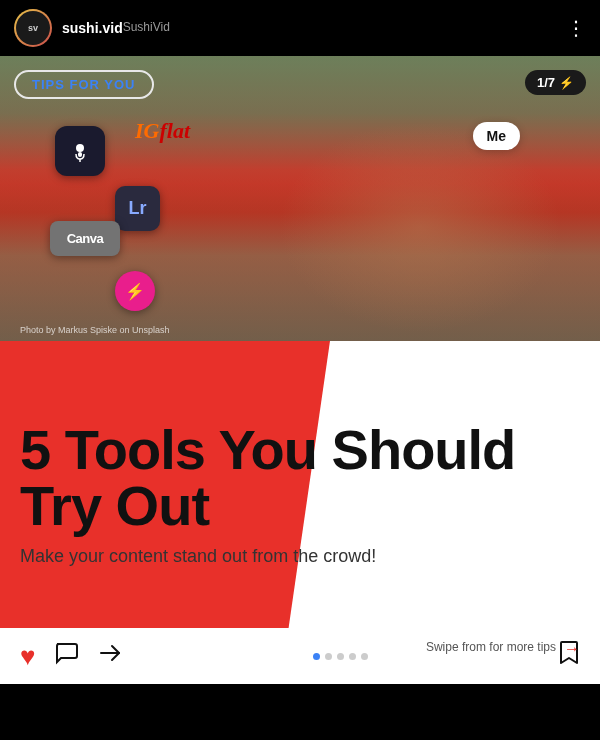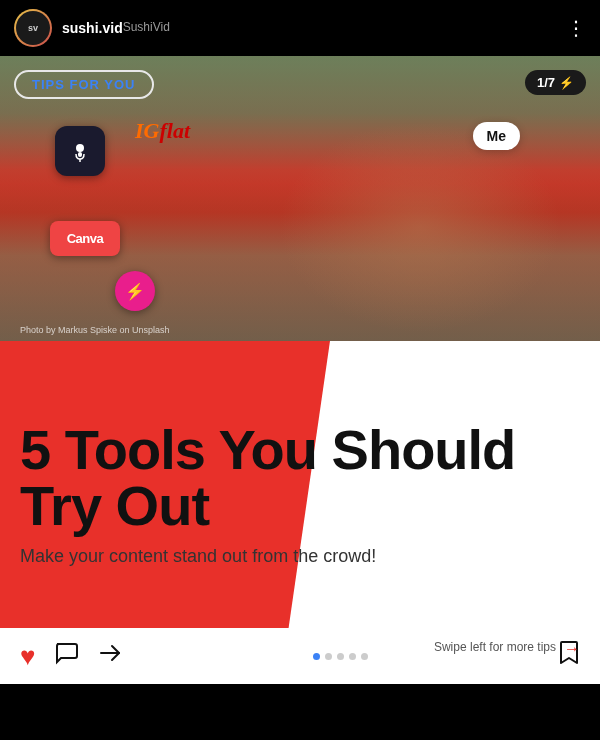--- a/index.html
+++ b/index.html
@@ -202,21 +202,21 @@
       top: 130px; left: 115px;
       width: 45px; height: 45px;
       background: #2a2a3e;
       border-radius: 10px;
       font-size: 24px;
       color: #8888ff;
     }
     .icon-canva {
       top: 165px; left: 50px;
       width: 70px; height: 35px;
-      background: #ef4444;
+      background: #737373;
       border-radius: 8px;
       font-size: 14px;
       font-weight: 800;
     }
     .icon-pink {
       top: 215px; left: 115px;
       width: 40px; height: 40px;
       background: #e91e8c;
       border-radius: 50%;
       font-size: 16px;
@@ -387,20 +387,23 @@
 
       <div class="app-icon icon-mic">
         <svg width="24" height="24" viewBox="0 0 24 24" fill="none">
           <circle cx="12" cy="9" r="4" fill="#fff"></circle>
           <rect x="10" y="13" width="4" height="5" rx="2" fill="#fff"></rect>
           <path d="M8 15 Q8 20 12 20 Q16 20 16 15" stroke="#fff" stroke-width="1.5" fill="none"></path>
           <line x1="12" y1="20" x2="12" y2="23" stroke="#fff" stroke-width="1.5"></line>
         </svg>
       </div>
 
+      <div class="app-icon icon-l">
+        <span style="font-size:18px; font-weight:900; color:#88aaff;">Lr</span>
+      </div>
 
       <div class="app-icon icon-canva">
         <span style="font-size:13px; font-weight:800; color:white; letter-spacing:-0.5px;">Canva</span>
       </div>
 
       <div class="app-icon icon-pink">⚡</div>
 
       <div class="me-bubble">Me</div>
     </div>
 
@@ -414,21 +417,21 @@
   </div>
 
   <div class="content-area">
     <div>
       <div class="main-title">
         <span>5 Tools You Should Try Out</span>
       </div>
       <div class="subtitle">Make your content stand out from the crowd!</div>
     </div>
     <div class="swipe-hint">
-      <span class="swipe-text">Swipe left for more tips</span>
+      <span class="swipe-text">Swipe from for more tips</span>
       <span class="swipe-arrow">→</span>
     </div>
   </div>
 
   <div class="action-bar">
     <div class="action-left">
       <span class="action-icon heart">♥</span>
       <span class="action-icon">
         <svg width="26" height="26" viewBox="0 0 26 26" fill="none" stroke="#111" stroke-width="2" stroke-linecap="round">
           <path d="M4 4 h18 a2 2 0 0 1 2 2 v10 a2 2 0 0 1 -2 2 H8 L4 22 V6 a2 2 0 0 1 2-2z"></path>

